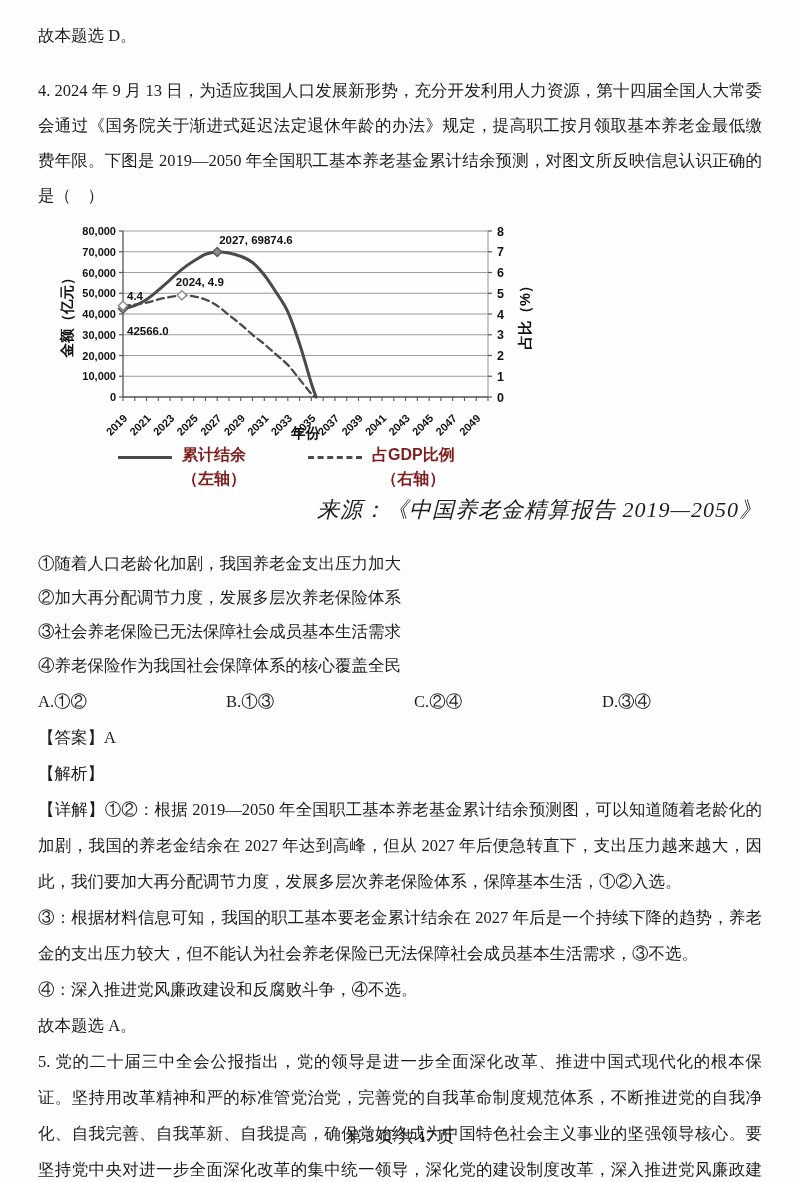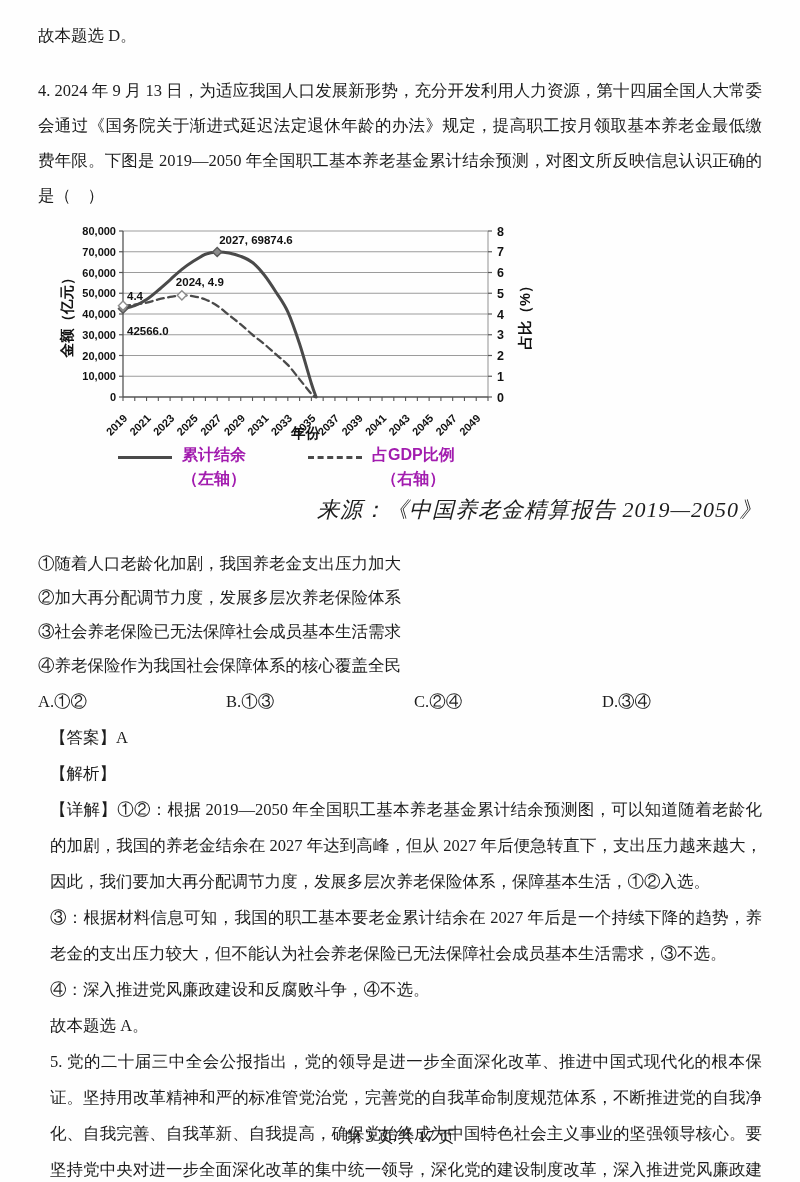--- a/index.html
+++ b/index.html
@@ -10,36 +10,36 @@
     background:#fefefe;
     box-sizing:border-box;
     padding:18px 38px 0 38px;
     overflow:hidden;
     color:#1c1c1c;
     font-family:"Liberation Serif","DejaVu Serif",serif;
     font-size:16.5px;
     line-height:35px;
   }
   .para{ text-align:justify; margin:0; }
-  .para.tall{ line-height:36px;margin-left:12px; }
+  .para.tall{ line-height:36px; }
   .prev-answer{ margin-bottom:16px; }
   .stem{ margin-bottom:10px;margin-top:20px; }
   
   .chart-wrap{ margin-left:20px; width:540px; }
   .chart-wrap svg{ display:block; font-family:"Liberation Sans","DejaVu Sans",sans-serif; }
   .legend{
     width:470px; margin-left:20px; padding-left:60px;
     display:flex; gap:62px; align-items:flex-start;
     font-family:"Liberation Sans","DejaVu Sans",sans-serif;
   }
   .legend-item{ display:flex; align-items:flex-start; }
   .legend-sample{ width:54px; height:0; margin-top:13px; margin-right:10px; }
   .legend-sample.solid{ border-top:3px solid #4a4a4a; }
   .legend-sample.dashed{ border-top:3px dashed #4a4a4a; }
-  .legend-label{ font-weight:bold; font-size:16px; line-height:24px; text-align:center; color:#a21caf; }
+  .legend-label{ font-weight:bold; font-size:16px; line-height:24px; text-align:center; color:#7f1d1d; }
   .source-note{
     text-align:right; font-style:italic; line-height:30px; margin-top:4px;
     font-size:22px; letter-spacing:1px;
   }
   .statements{ margin-top:10px; }
   .statement{ line-height:34px; }
   .choices{ display:flex; line-height:37px; }
   .choice{ width:188px; flex:0 0 auto; }
   .choice:last-child{ width:auto; }
   .footer{

